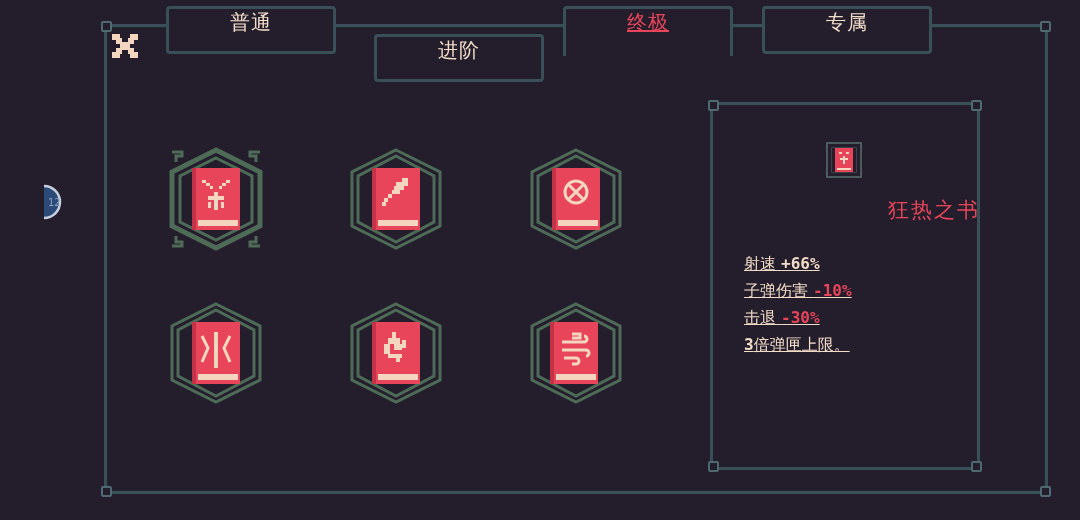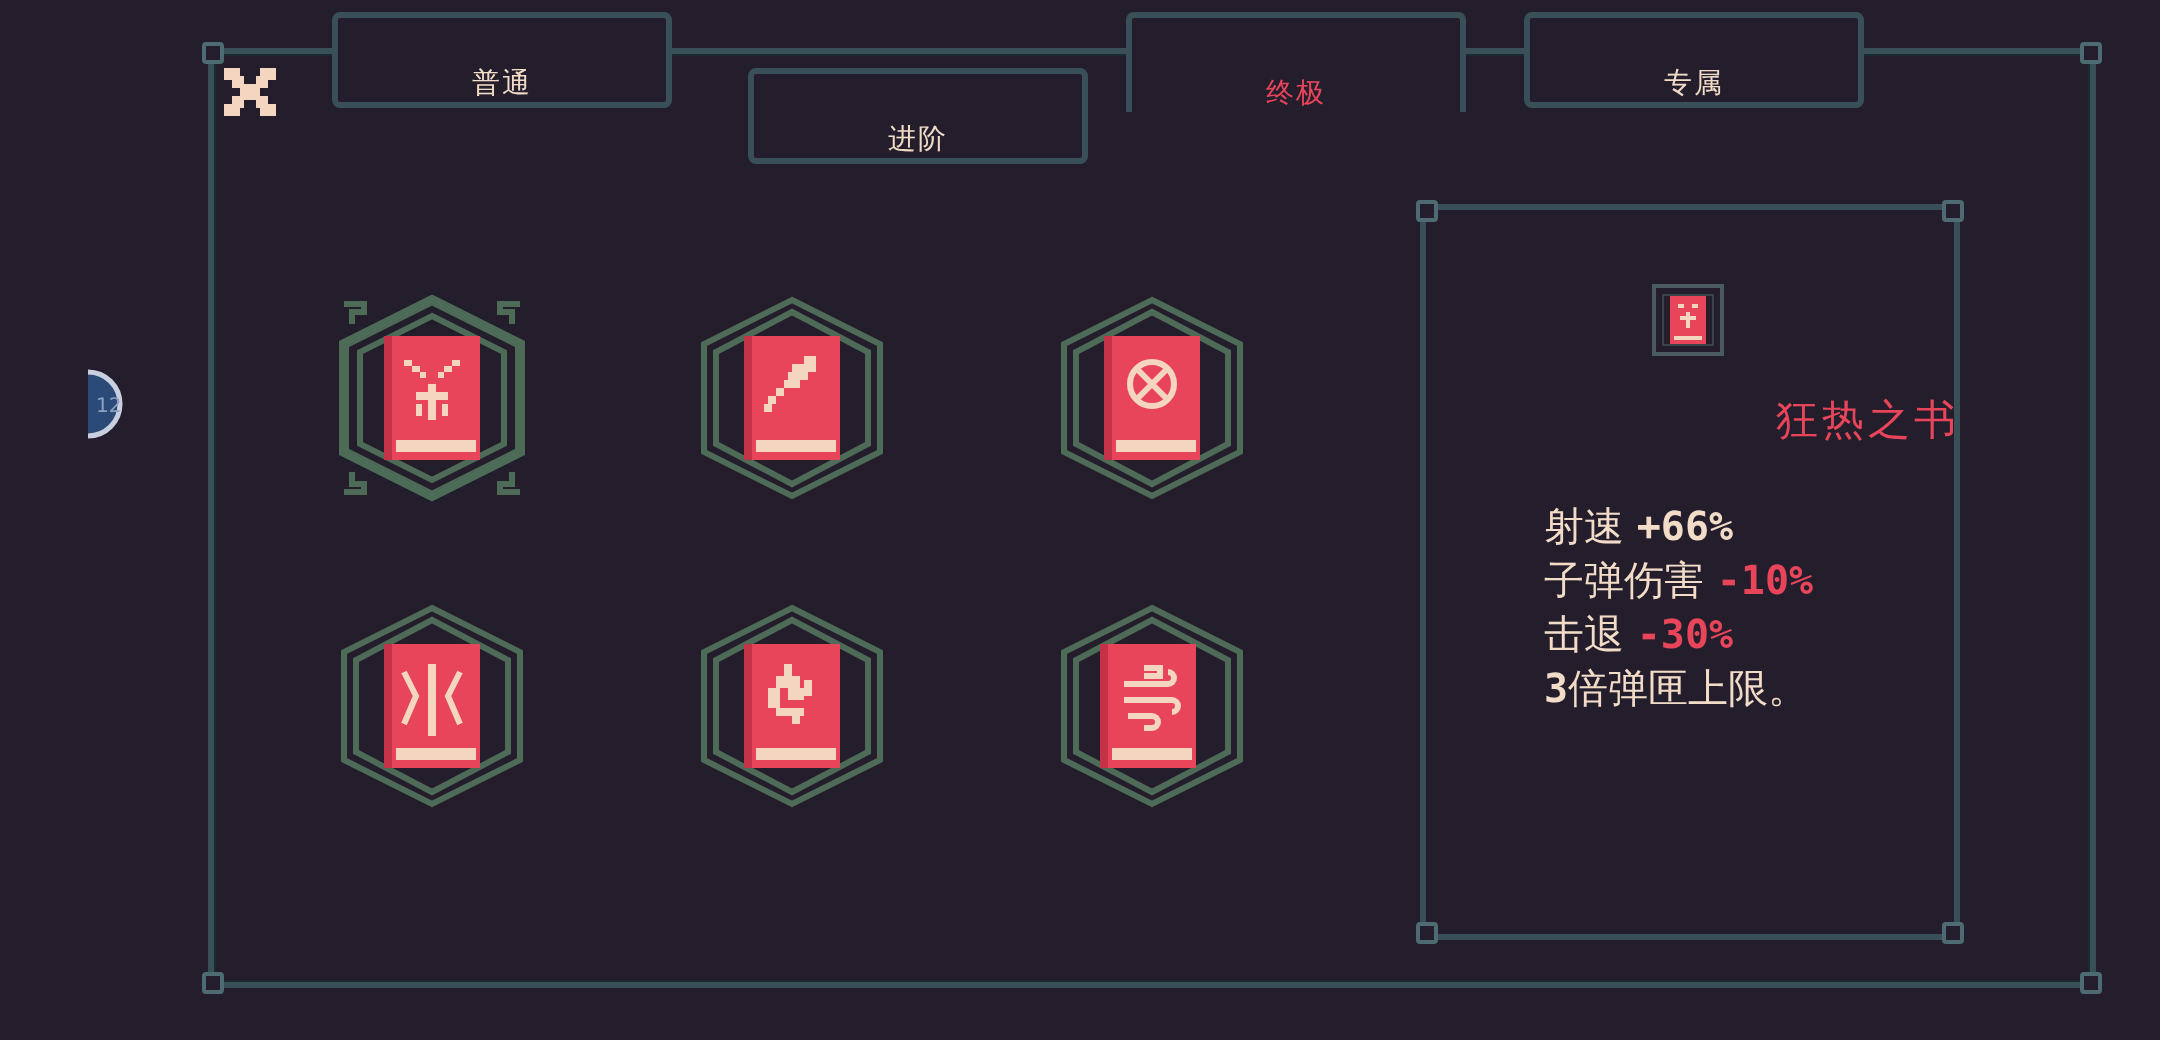--- a/index.html
+++ b/index.html
@@ -1,28 +1,28 @@
 <!DOCTYPE html>
 <html><head>
 <meta charset="utf-8">
 <style>
   html,body{margin:0;padding:0;}
   body{width:1080px;height:520px;background:#241e2c;position:relative;overflow:hidden;font-family:"DejaVu Sans",sans-serif;color:#f2dcc8;}
   .frame{position:absolute;left:104px;top:24px;width:944px;height:470px;border:3px solid #3a5058;box-shadow:0 0 0 1px #1c2a30 inset;box-sizing:border-box;}
   .corner{position:absolute;width:7px;height:7px;border:2px solid #4e6a72;border-radius:2px;background:#241e2c;}
-  .tab{position:absolute;top:6px;height:48px;width:170px;box-sizing:border-box;border:3px solid #3a5058;border-radius:4px;background:#241e2c;display:flex;align-items:flex-end;justify-content:center;font-size:14px;letter-spacing:1px;color:#f2dcc8;cursor:pointer;}
-  .tab.active{border-bottom:none;height:24px+48px;border-radius:4px 4px 0 0;color:#e8455a;top:6px;height:50px;background:#241e2c;z-index:2;}
+  .tab{position:absolute;top:6px;height:48px;width:170px;box-sizing:border-box;border:3px solid #3a5058;border-radius:4px;background:#241e2c;display:flex;align-items:flex-start;justify-content:center;font-size:20px;letter-spacing:1px;color:#f2dcc8;cursor:pointer;}
+  .tab.active{border-bottom:none;height:24px+48px;border-radius:4px 4px 0 0;color:#e8455a;top:6px;height:50px;background:#241e2c;z-index:2;text-decoration:underline;}
   .close{position:absolute;left:112px;top:34px;width:26px;height:24px;cursor:pointer;}
   .grid-item{position:absolute;width:96px;height:106px;cursor:pointer;}
   .grid-item svg{display:block;}
   .detail{position:absolute;left:710px;top:102px;width:270px;height:368px;box-sizing:border-box;border:3px solid #3a5058;border-radius:3px;}
   .mini{position:absolute;left:826px;top:142px;width:36px;height:36px;box-sizing:border-box;border:2px solid #4a5a5e;padding:3px;}
   .mini-inner{width:100%;height:100%;box-sizing:border-box;border:1px solid #3a4448;display:flex;align-items:center;justify-content:center;}
   .dtitle{position:absolute;left:710px;width:270px;top:196px;text-align:right;font-size:21px;color:#e8455a;letter-spacing:2px;}
-  .stats{position:absolute;left:772px;top:250px;font-size:20px;line-height:27px;color:#f2dcc8;}
+  .stats{position:absolute;left:744px;top:250px;font-size:16px;line-height:27px;color:#f2dcc8;text-decoration:underline;}
   .stats .num{font-family:"DejaVu Sans Mono",monospace;font-weight:bold;}
   .stats .neg{color:#e8455a;text-align:center;}
   .side-badge{position:absolute;left:30px;top:184px;width:34px;height:36px;overflow:hidden;}
 </style>
 </head>
 <body>
 
 <div class="side-badge">
   <svg width="34" height="36" viewBox="0 0 34 36">
     <circle cx="14" cy="18" r="16" fill="#2c4a78" stroke="#c8d0e0" stroke-width="2.5"></circle>

